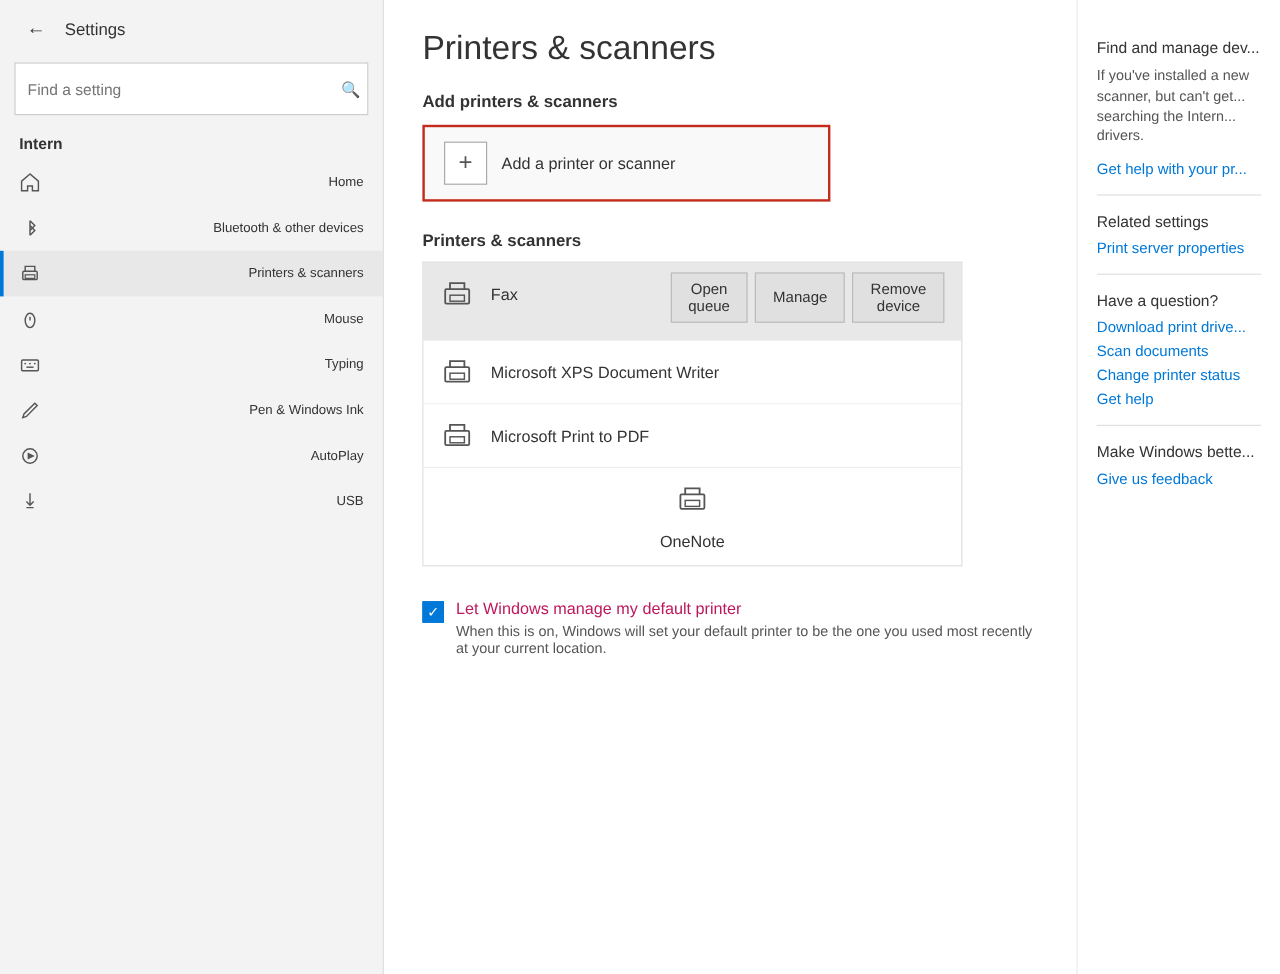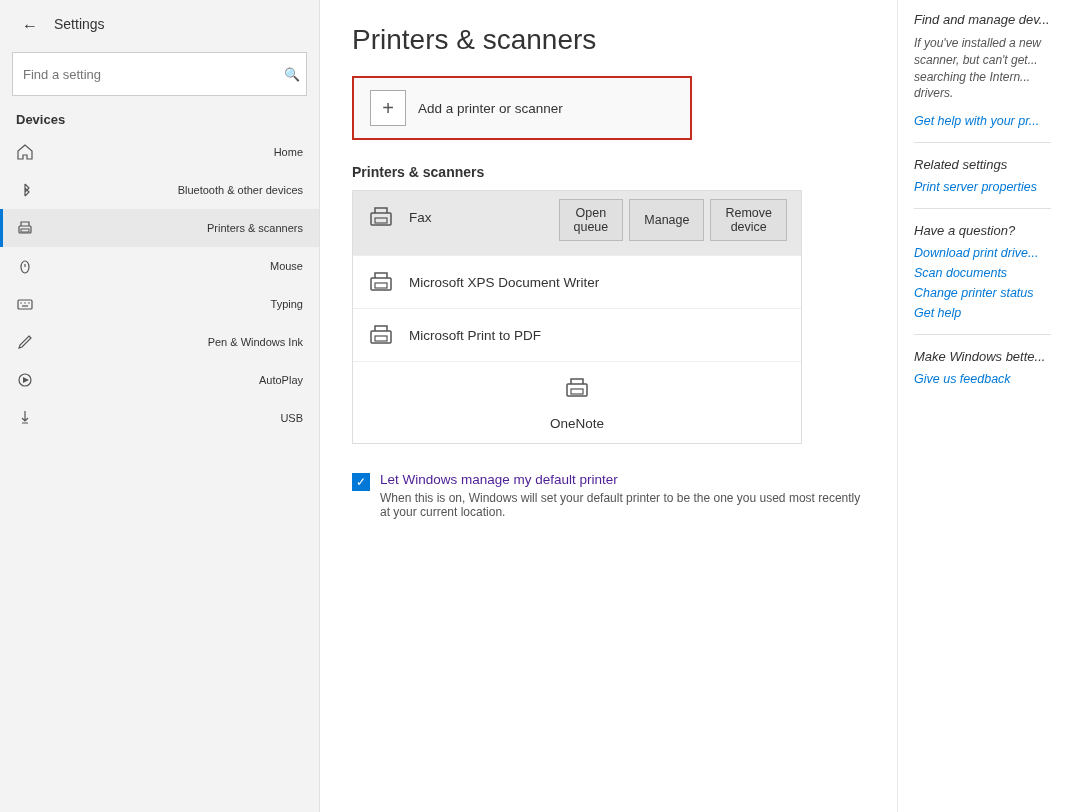--- a/index.html
+++ b/index.html
@@ -222,37 +222,36 @@
       margin-top: 1px;
       cursor: pointer;
     }
     .checkbox-blue::after {
       content: '✓';
       color: white;
       font-size: 12px;
     }
     .checkbox-label {
       font-size: 13.5px;
-      color: #4c1d95;
+      color: #be185d;
     }
     .checkbox-desc {
       font-size: 12px;
       color: #555;
       margin-top: 4px;
     }
 
     
     .right-panel {
       width: 170px;
       min-width: 140px;
-      padding: 12px 16px;
+      padding: 32px 16px;
       background: white;
       border-left: 1px solid #e8e8e8;
       overflow: hidden;
-      font-style: italic;
     }
     .right-section-title {
       font-size: 13px;
       font-weight: 400;
       color: #333;
       margin-bottom: 8px;
     }
     .right-text {
       font-size: 12px;
       color: #555;
@@ -281,21 +280,21 @@
 
 <div class="sidebar">
   <div class="sidebar-header">
     <button class="back-btn">←</button>
     <span class="sidebar-title">Settings</span>
   </div>
   <div class="search-box">
     <input type="text" placeholder="Find a setting" style="">
     <button class="search-icon-btn">🔍</button>
   </div>
-  <div class="devices-label">Devices</div>
+  <div class="devices-label">Intern</div>
 
   <div class="nav-item">
     <span class="nav-icon">
       <svg width="18" height="18" viewBox="0 0 18 18">
         <path d="M9 2L2 8v8h5v-4h4v4h5V8z" fill="none" stroke="#555" stroke-width="1.2"></path>
       </svg>
     </span>
     <span>Home</span>
   </div>
 
@@ -367,20 +366,21 @@
         <path d="M9 2v10M6 9l3 3 3-3M6 14h6" fill="none" stroke="#555" stroke-width="1.2"></path>
       </svg>
     </span>
     <span>USB</span>
   </div>
 </div>
 
 <div class="main">
   <h1 class="page-title">Printers &amp; scanners</h1>
 
+  <div class="section-heading">Add printers &amp; scanners</div>
 
   <button class="add-printer-btn">
     <div class="add-icon">+</div>
     <span>Add a printer or scanner</span>
   </button>
 
   <div class="printers-section-heading">Printers &amp; scanners</div>
 
   <div class="printer-list">
 

